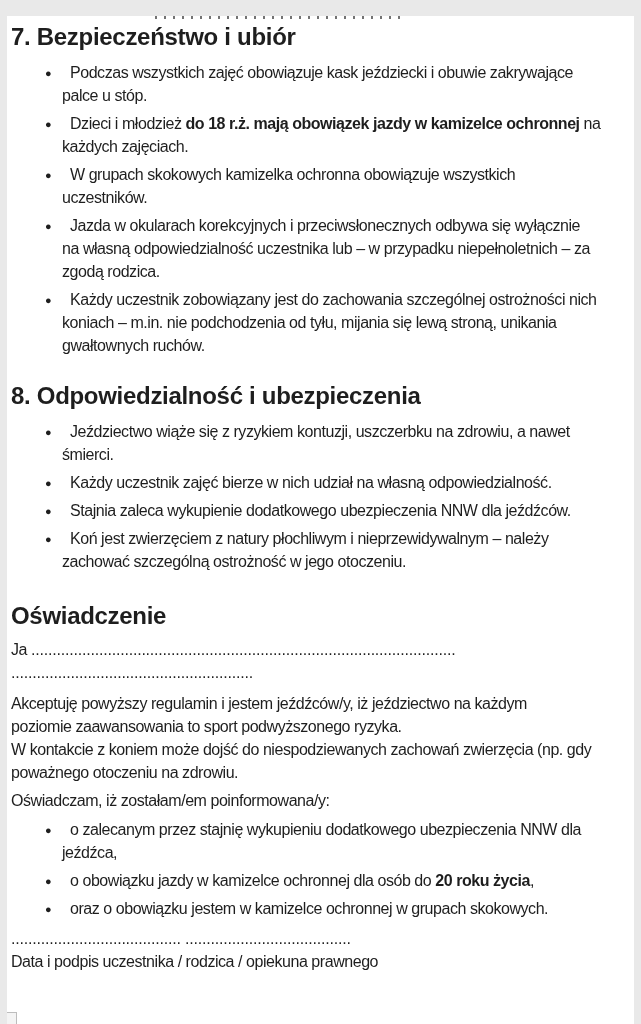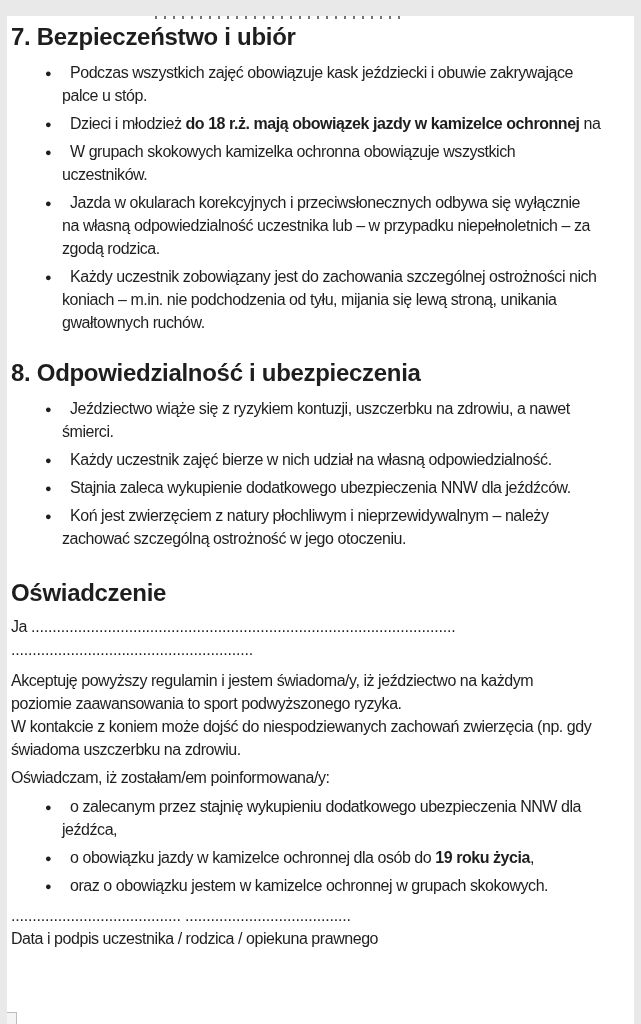--- a/index.html
+++ b/index.html
@@ -59,20 +59,21 @@
           <span class="marker" data-name="bullet-icon">●</span>
           <div class="lines" data-name="list-item-text">
             <div class="line" data-name="list-item-line"><span class="" data-name="text-run">Podczas wszystkich zajęć obowiązuje kask jeździecki i obuwie zakrywające</span></div>
             <div class="line" data-name="list-item-line"><span class="" data-name="text-run">palce u stóp.</span></div>
           </div>
         </div>
         <div class="bullet-item" data-name="list-item">
           <span class="marker" data-name="bullet-icon">●</span>
           <div class="lines" data-name="list-item-text">
             <div class="line" data-name="list-item-line"><span class="" data-name="text-run">Dzieci i młodzież </span><span class="b" data-name="bold-text-run">do 18 r.ż. mają obowiązek jazdy w kamizelce ochronnej</span><span class="" data-name="text-run"> na</span></div>
+            <div class="line" data-name="list-item-line"><span class="" data-name="text-run">każdych zajęciach.</span></div>
           </div>
         </div>
         <div class="bullet-item" data-name="list-item">
           <span class="marker" data-name="bullet-icon">●</span>
           <div class="lines" data-name="list-item-text">
             <div class="line" data-name="list-item-line"><span class="" data-name="text-run">W grupach skokowych kamizelka ochronna obowiązuje wszystkich</span></div>
             <div class="line" data-name="list-item-line"><span class="" data-name="text-run">uczestników.</span></div>
           </div>
         </div>
         <div class="bullet-item" data-name="list-item">
@@ -122,40 +123,40 @@
         </div>
       </div>
       <div class="sec-heading" data-name="declaration-heading">Oświadczenie</div>
       <div class="para" data-name="name-blank-line">
         <div class="line" data-name="paragraph-line"><span class="" data-name="text-run">Ja </span><span class=" dots" data-name="dotted-fill-line">....................................................................................................</span></div>
       </div>
       <div class="para" data-name="child-name-dots-line">
         <div class="line" data-name="paragraph-line"><span class=" dots" data-name="dotted-fill-line">.........................................................</span></div>
       </div>
       <div class="para" data-name="acceptance-paragraph">
-        <div class="line" data-name="paragraph-line"><span class="" data-name="text-run">Akceptuję powyższy regulamin i jestem świadoma/y, iż jeździectwo na każdym</span></div>
+        <div class="line" data-name="paragraph-line"><span class="" data-name="text-run">Akceptuję powyższy regulamin i jestem jeźdźców/y, iż jeździectwo na każdym</span></div>
         <div class="line" data-name="paragraph-line"><span class="" data-name="text-run">poziomie zaawansowania to sport podwyższonego ryzyka.</span></div>
         <div class="line" data-name="paragraph-line"><span class="" data-name="text-run">W kontakcie z koniem może dojść do niespodziewanych zachowań zwierzęcia (np. gdy</span></div>
-        <div class="line" data-name="paragraph-line"><span class="" data-name="text-run">świadoma uszczerbku na zdrowiu.</span></div>
+        <div class="line" data-name="paragraph-line"><span class="" data-name="text-run">poważnego otoczeniu na zdrowiu.</span></div>
       </div>
       <div class="para" data-name="informed-paragraph">
         <div class="line" data-name="paragraph-line"><span class="" data-name="text-run">Oświadczam, iż zostałam/em poinformowana/y:</span></div>
       </div>
       <div class="bullet-group" data-name="declaration-bullets">
         <div class="bullet-item" data-name="list-item">
           <span class="marker" data-name="bullet-icon">●</span>
           <div class="lines" data-name="list-item-text">
             <div class="line" data-name="list-item-line"><span class="" data-name="text-run">o zalecanym przez stajnię wykupieniu dodatkowego ubezpieczenia NNW dla</span></div>
             <div class="line" data-name="list-item-line"><span class="" data-name="text-run">jeźdźca,</span></div>
           </div>
         </div>
         <div class="bullet-item" data-name="list-item">
           <span class="marker" data-name="bullet-icon">●</span>
           <div class="lines" data-name="list-item-text">
-            <div class="line" data-name="list-item-line"><span class="" data-name="text-run">o obowiązku jazdy w kamizelce ochronnej dla osób do </span><span class="b" data-name="bold-text-run">19 roku życia</span><span class="" data-name="text-run">,</span></div>
+            <div class="line" data-name="list-item-line"><span class="" data-name="text-run">o obowiązku jazdy w kamizelce ochronnej dla osób do </span><span class="b" data-name="bold-text-run">20 roku życia</span><span class="" data-name="text-run">,</span></div>
           </div>
         </div>
         <div class="bullet-item" data-name="list-item">
           <span class="marker" data-name="bullet-icon">●</span>
           <div class="lines" data-name="list-item-text">
             <div class="line" data-name="list-item-line"><span class="" data-name="text-run">oraz o obowiązku jestem w kamizelce ochronnej w grupach skokowych.</span></div>
           </div>
         </div>
       </div>
       <div class="para" data-name="signature-dots">

